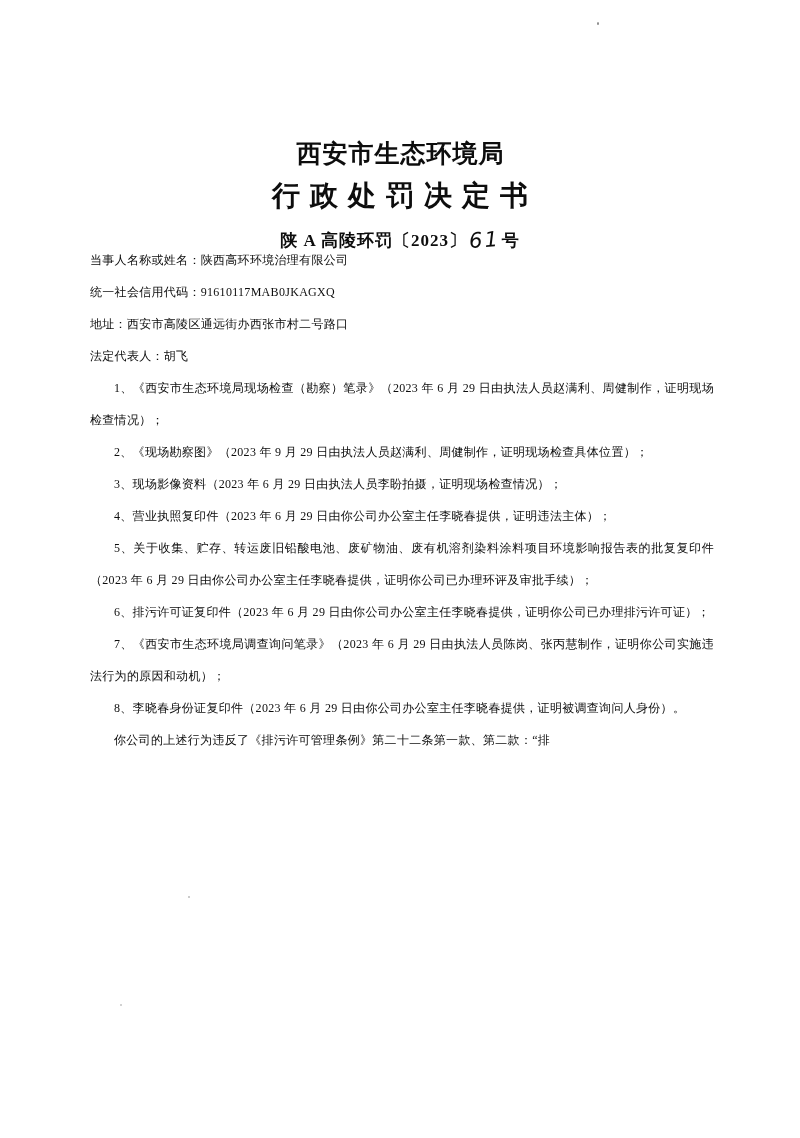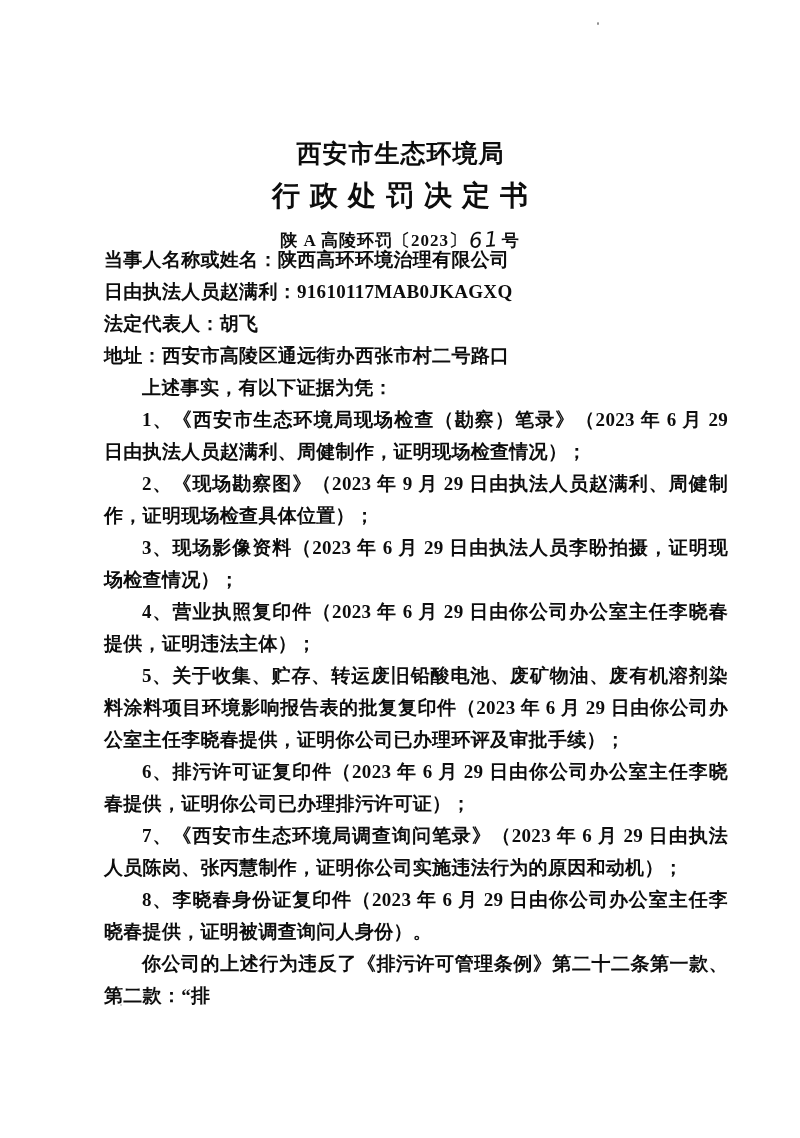--- a/index.html
+++ b/index.html
@@ -47,25 +47,25 @@
     font-style: italic;
     font-weight: 400;
     font-size: 21px;
     letter-spacing: 2px;
     transform: rotate(-4deg) translateY(1px);
     margin: 0 2px;
   }
   .content {
     position: absolute;
     top: 244px;
-    left: 104px;
+    left: 90px;
     width: 624px;
-    font-size: 19px;
+    font-size: 12px;
     line-height: 32px;
-    font-weight: 700;
+    font-weight: 400;
     text-align: justify;
     letter-spacing: 0.3px;
   }
   .content p { text-indent: 2em; }
   .content p.flush { text-indent: 0; }
   .speck {
     position: absolute;
     background: #8a8a8a;
     border-radius: 50%;
   }
@@ -87,26 +87,25 @@
     <div class="doc-title">
       <span>行政处罚决定书</span>
     </div>
     <div class="doc-number">
       <span>陕 A 高陵环罚〔2023〕</span><span class="handwritten">61</span><span>号</span>
     </div>
   </div>
 
   <div class="content">
     <p class="flush">当事人名称或姓名：陕西高环环境治理有限公司</p>
-    <p class="flush">日由执法人员赵满利：91610117MAB0JKAGXQ</p>
+    <p class="flush">统一社会信用代码：91610117MAB0JKAGXQ</p>
+    <p class="flush">地址：西安市高陵区通远街办西张市村二号路口</p>
     <p class="flush">法定代表人：胡飞</p>
-    <p class="flush">地址：西安市高陵区通远街办西张市村二号路口</p>
 
 
-    <p>上述事实，有以下证据为凭：</p>
 
     <p>1、《西安市生态环境局现场检查（勘察）笔录》（2023 年 6 月 29 日由执法人员赵满利、周健制作，证明现场检查情况）；</p>
     <p>2、《现场勘察图》（2023 年 9 月 29 日由执法人员赵满利、周健制作，证明现场检查具体位置）；</p>
     <p>3、现场影像资料（2023 年 6 月 29 日由执法人员李盼拍摄，证明现场检查情况）；</p>
     <p>4、营业执照复印件（2023 年 6 月 29 日由你公司办公室主任李晓春提供，证明违法主体）；</p>
     <p>5、关于收集、贮存、转运废旧铅酸电池、废矿物油、废有机溶剂染料涂料项目环境影响报告表的批复复印件（2023 年 6 月 29 日由你公司办公室主任李晓春提供，证明你公司已办理环评及审批手续）；</p>
     <p>6、排污许可证复印件（2023 年 6 月 29 日由你公司办公室主任李晓春提供，证明你公司已办理排污许可证）；</p>
     <p>7、《西安市生态环境局调查询问笔录》（2023 年 6 月 29 日由执法人员陈岗、张丙慧制作，证明你公司实施违法行为的原因和动机）；</p>
     <p>8、李晓春身份证复印件（2023 年 6 月 29 日由你公司办公室主任李晓春提供，证明被调查询问人身份）。</p>
 

